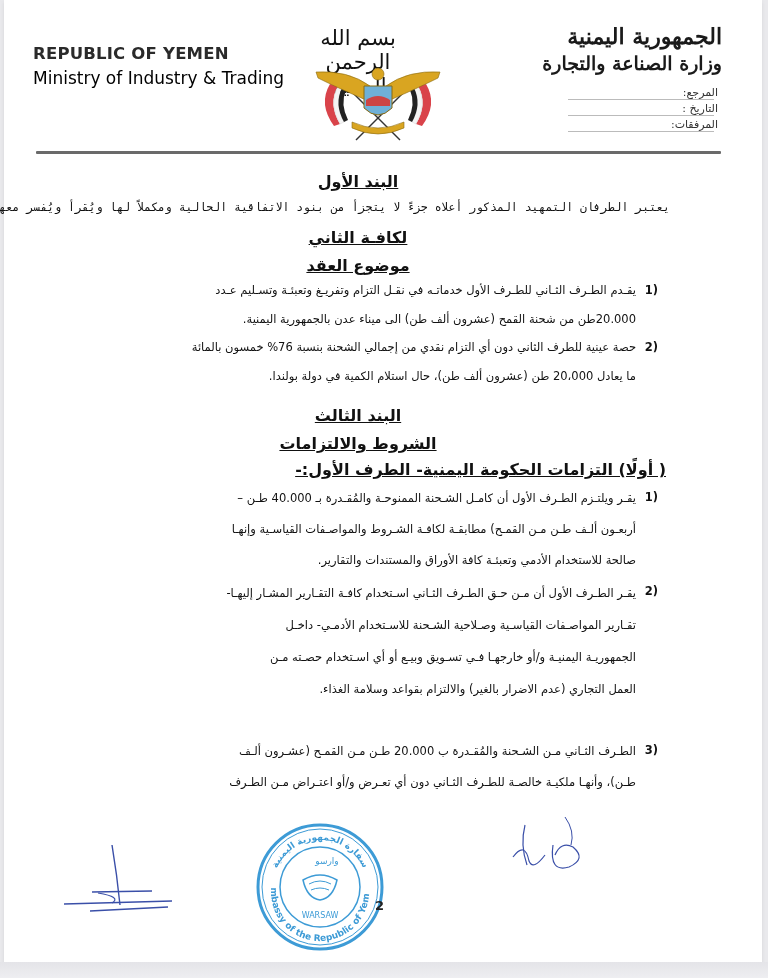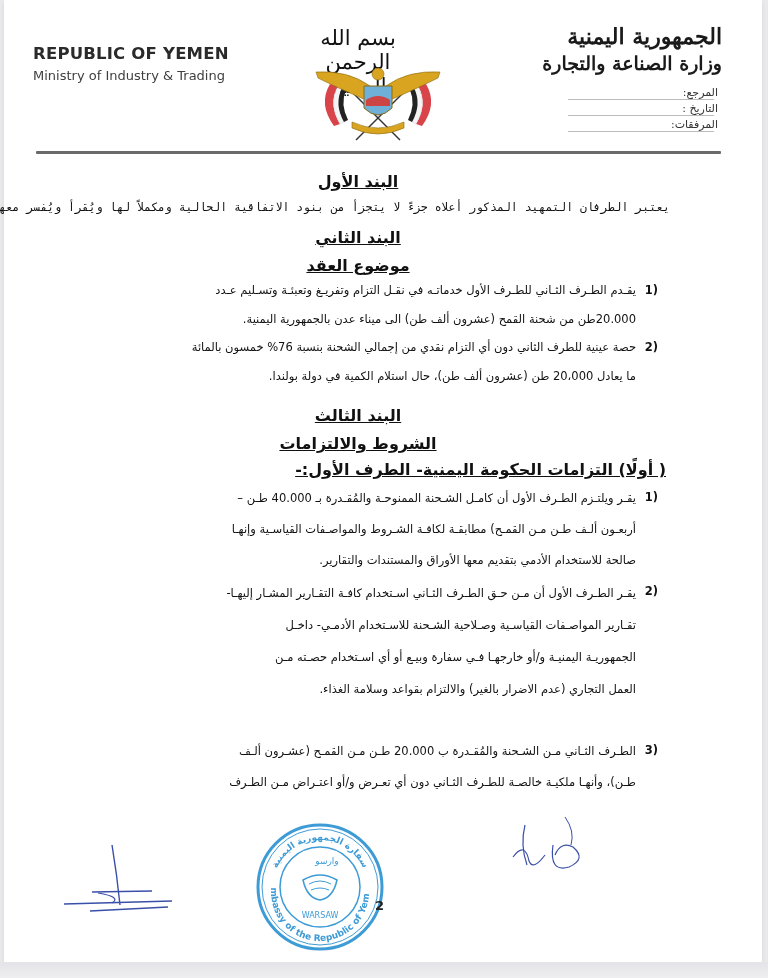--- a/index.html
+++ b/index.html
@@ -9,21 +9,21 @@
   .page {
     position: absolute; left: 4px; top: 0; width: 758px; height: 962px;
     background: #ffffff;
     box-shadow: 0 2px 4px rgba(0,0,0,0.08);
   }
   .bottom-shade { position: absolute; left: 0; top: 962px; width: 768px; height: 16px; background: linear-gradient(#e4e4e8, #eeeef1); }
 
   
   .hdr-en { position: absolute; left: 33px; top: 24px; }
   .hdr-en .t1 { font-family: "DejaVu Sans", sans-serif; font-weight: bold; font-size: 16.5px; color: #2a2a2a; letter-spacing: 0.2px; margin-top: 20px; }
-  .hdr-en .t2 { font-family: "DejaVu Sans", sans-serif; font-size: 13px; color: #404040; margin-top: 5px; }
+  .hdr-en .t2 { font-family: "DejaVu Sans", sans-serif; font-size: 17px; color: #000000; margin-top: 5px; }
 
   
   .basmala { position: absolute; left: 308px; top: 26px; width: 100px; text-align: center; font-family: "DejaVu Serif", serif; font-size: 21px; color: #111; direction: rtl; }
   .emblem { position: absolute; left: 308px; top: 64px; width: 140px; height: 80px; }
 
   
   .hdr-ar { position: absolute; right: 46px; top: 22px; width: 200px; direction: rtl; text-align: right; }
   .hdr-ar .a1 { font-family: "DejaVu Serif", serif; font-weight: bold; font-size: 22px; color: #1a1a1a; line-height: 28px; }
   .hdr-ar .a2 { font-family: "DejaVu Serif", serif; font-weight: bold; font-size: 19px; color: #1a1a1a; line-height: 26px; margin-top: 0; }
   .ref-lines { position: absolute; right: 50px; top: 86px; width: 150px; direction: rtl; }
@@ -102,21 +102,21 @@
   </div>
 </div>
 
 <div class="divider"></div>
 
 <div class="body">
 
   <div class="abs center-h" style="right:0; left:0; top:4px; text-align:center;">البند الأول</div>
   <div class="abs para" style="right:-12px; left:-12px; top:32px; text-align:center;font-family:Liberation Mono, monospace;">يعتبر الطرفان التمهيد المذكور أعلاه جزءً لا يتجزأ من بنود الاتفاقية الحالية ومكملاً لها ويُقرأ ويُفسر معها.</div>
 
-  <div class="abs center-h" style="right:0; left:0; top:60px; text-align:center;">البند الثاني</div>
+  <div class="abs center-h" style="right:0; left:0; top:60px; text-align:center;">لكافـة الثاني</div>
   <div class="abs center-h" style="right:0; left:0; top:88px; text-align:center;">موضوع العقد</div>
 
   <div class="item" style="top:115px;">
     <span class="num">1)</span>
     <div class="txt" style="top:-7px;">
       <div>يقـدم الطـرف الثـاني للطـرف الأول خدماتـه في نقـل التزام وتفريـغ وتعبئـة وتسـليم عـدد</div>
       <div>20.000طن من شحنة القمح (عشرون ألف طن) الى ميناء عدن بالجمهورية اليمنية.</div>
     </div>
   </div>
   <div class="item" style="top:172px;">
@@ -129,29 +129,29 @@
 
   <div class="abs center-h" style="right:0; left:0; top:238px; text-align:center;">البند الثالث</div>
   <div class="abs center-h" style="right:0; left:0; top:266px; text-decoration:underline;">الشروط والالتزامات</div>
   <div class="abs center-h" style="right:-8px; top:292px;">( أولًا) التزامات الحكومة اليمنية- الطرف الأول:-</div>
 
   <div class="item" style="top:322px;">
     <span class="num">1)</span>
     <div class="txt" style="top:-7px; line-height:31px;">
       <div>يقـر ويلتـزم الطـرف الأول أن كامـل الشـحنة الممنوحـة والمُقـدرة بـ 40.000 طـن –</div>
       <div>أربعـون ألـف طـن مـن القمـح) مطابقـة لكافـة الشـروط والمواصـفات القياسـية وإنهـا</div>
-      <div>صالحة للاستخدام الأدمي بتقديم معها الأوراق والمستندات والتقارير.</div>
+      <div>صالحة للاستخدام الأدمي وتعبئـة كافة الأوراق والمستندات والتقارير.</div>
     </div>
   </div>
   <div class="item" style="top:416px;">
     <span class="num">2)</span>
     <div class="txt" style="top:-7px; line-height:32px;">
       <div>يقـر الطـرف الأول أن مـن حـق الطـرف الثـاني اسـتخدام كافـة التقـارير المشـار إليهـا-</div>
       <div>تقـارير المواصـفات القياسـية وصـلاحية الشـحنة للاسـتخدام الأدمـي- داخـل</div>
-      <div>الجمهوريـة اليمنيـة و/أو خارجهـا فـي سفارة وبيـع أو أي اسـتخدام حصـته مـن</div>
+      <div>الجمهوريـة اليمنيـة و/أو خارجهـا فـي تسـويق وبيـع أو أي اسـتخدام حصـته مـن</div>
       <div>العمل التجاري (عدم الاضرار بالغير) والالتزام بقواعد وسلامة الغذاء.</div>
     </div>
   </div>
   <div class="item" style="top:575px;">
     <span class="num">3)</span>
     <div class="txt" style="top:-7px; line-height:31px;">
       <div>الطـرف الثـاني مـن الشـحنة والمُقـدرة ب 20.000 طـن مـن القمـح (عشـرون ألـف</div>
       <div>طـن)، وأنهـا ملكيـة خالصـة للطـرف الثـاني دون أي تعـرض و/أو اعتـراض مـن الطـرف</div>
     </div>
   </div>

